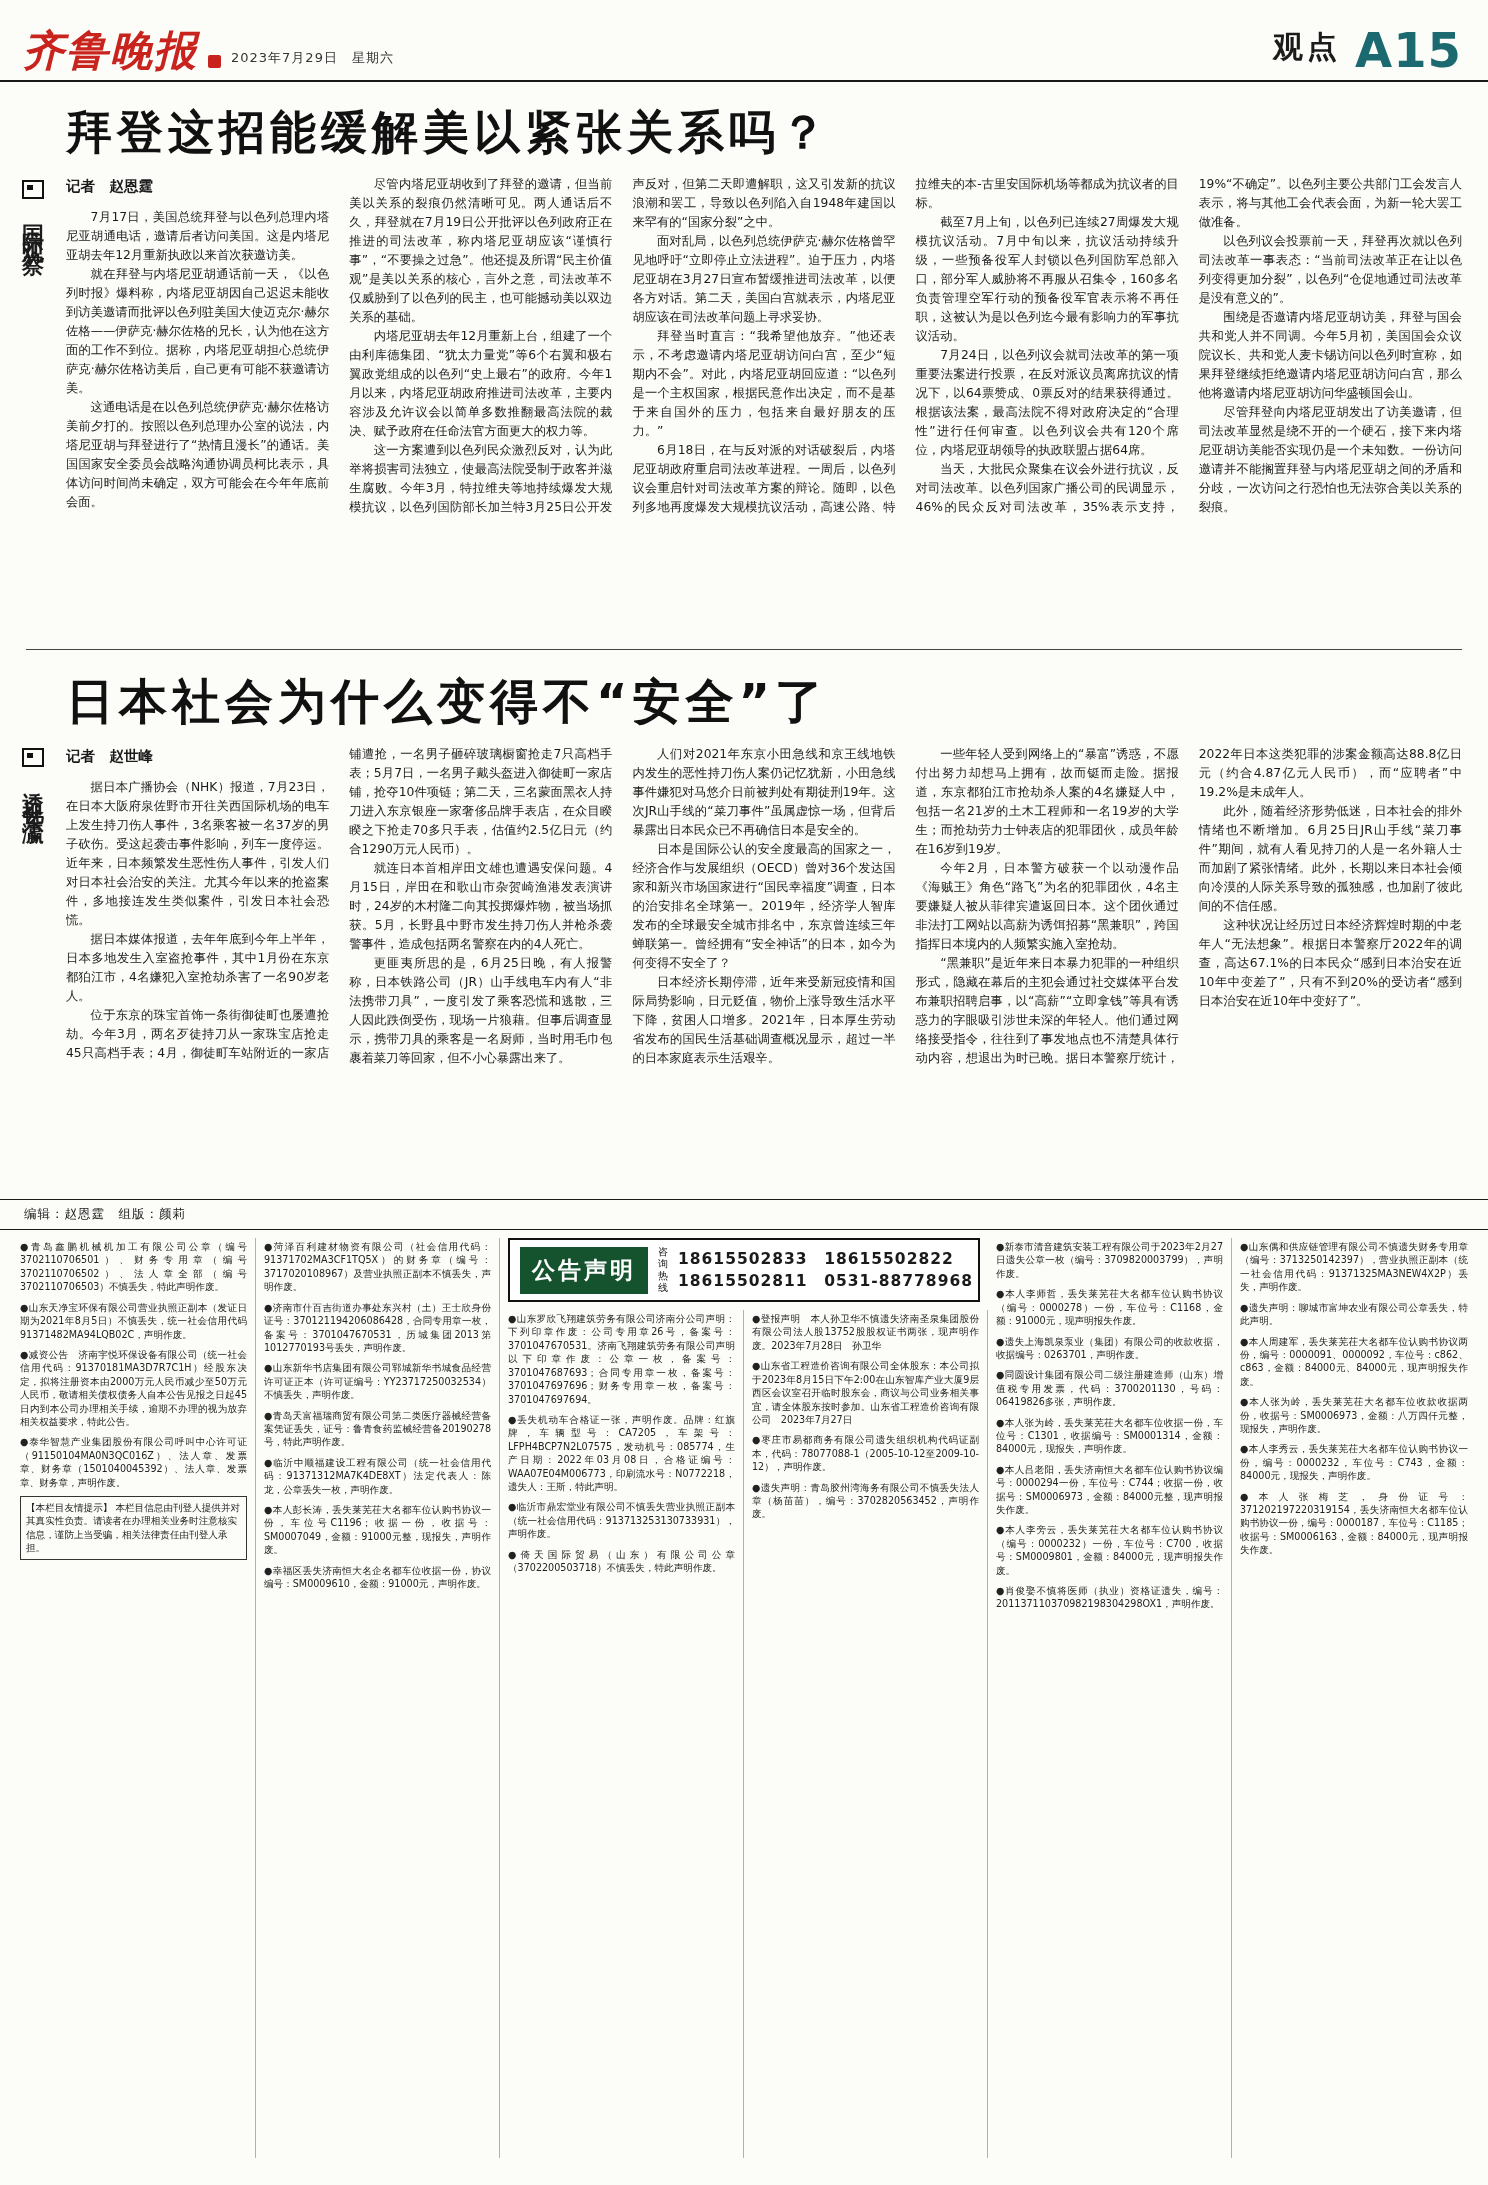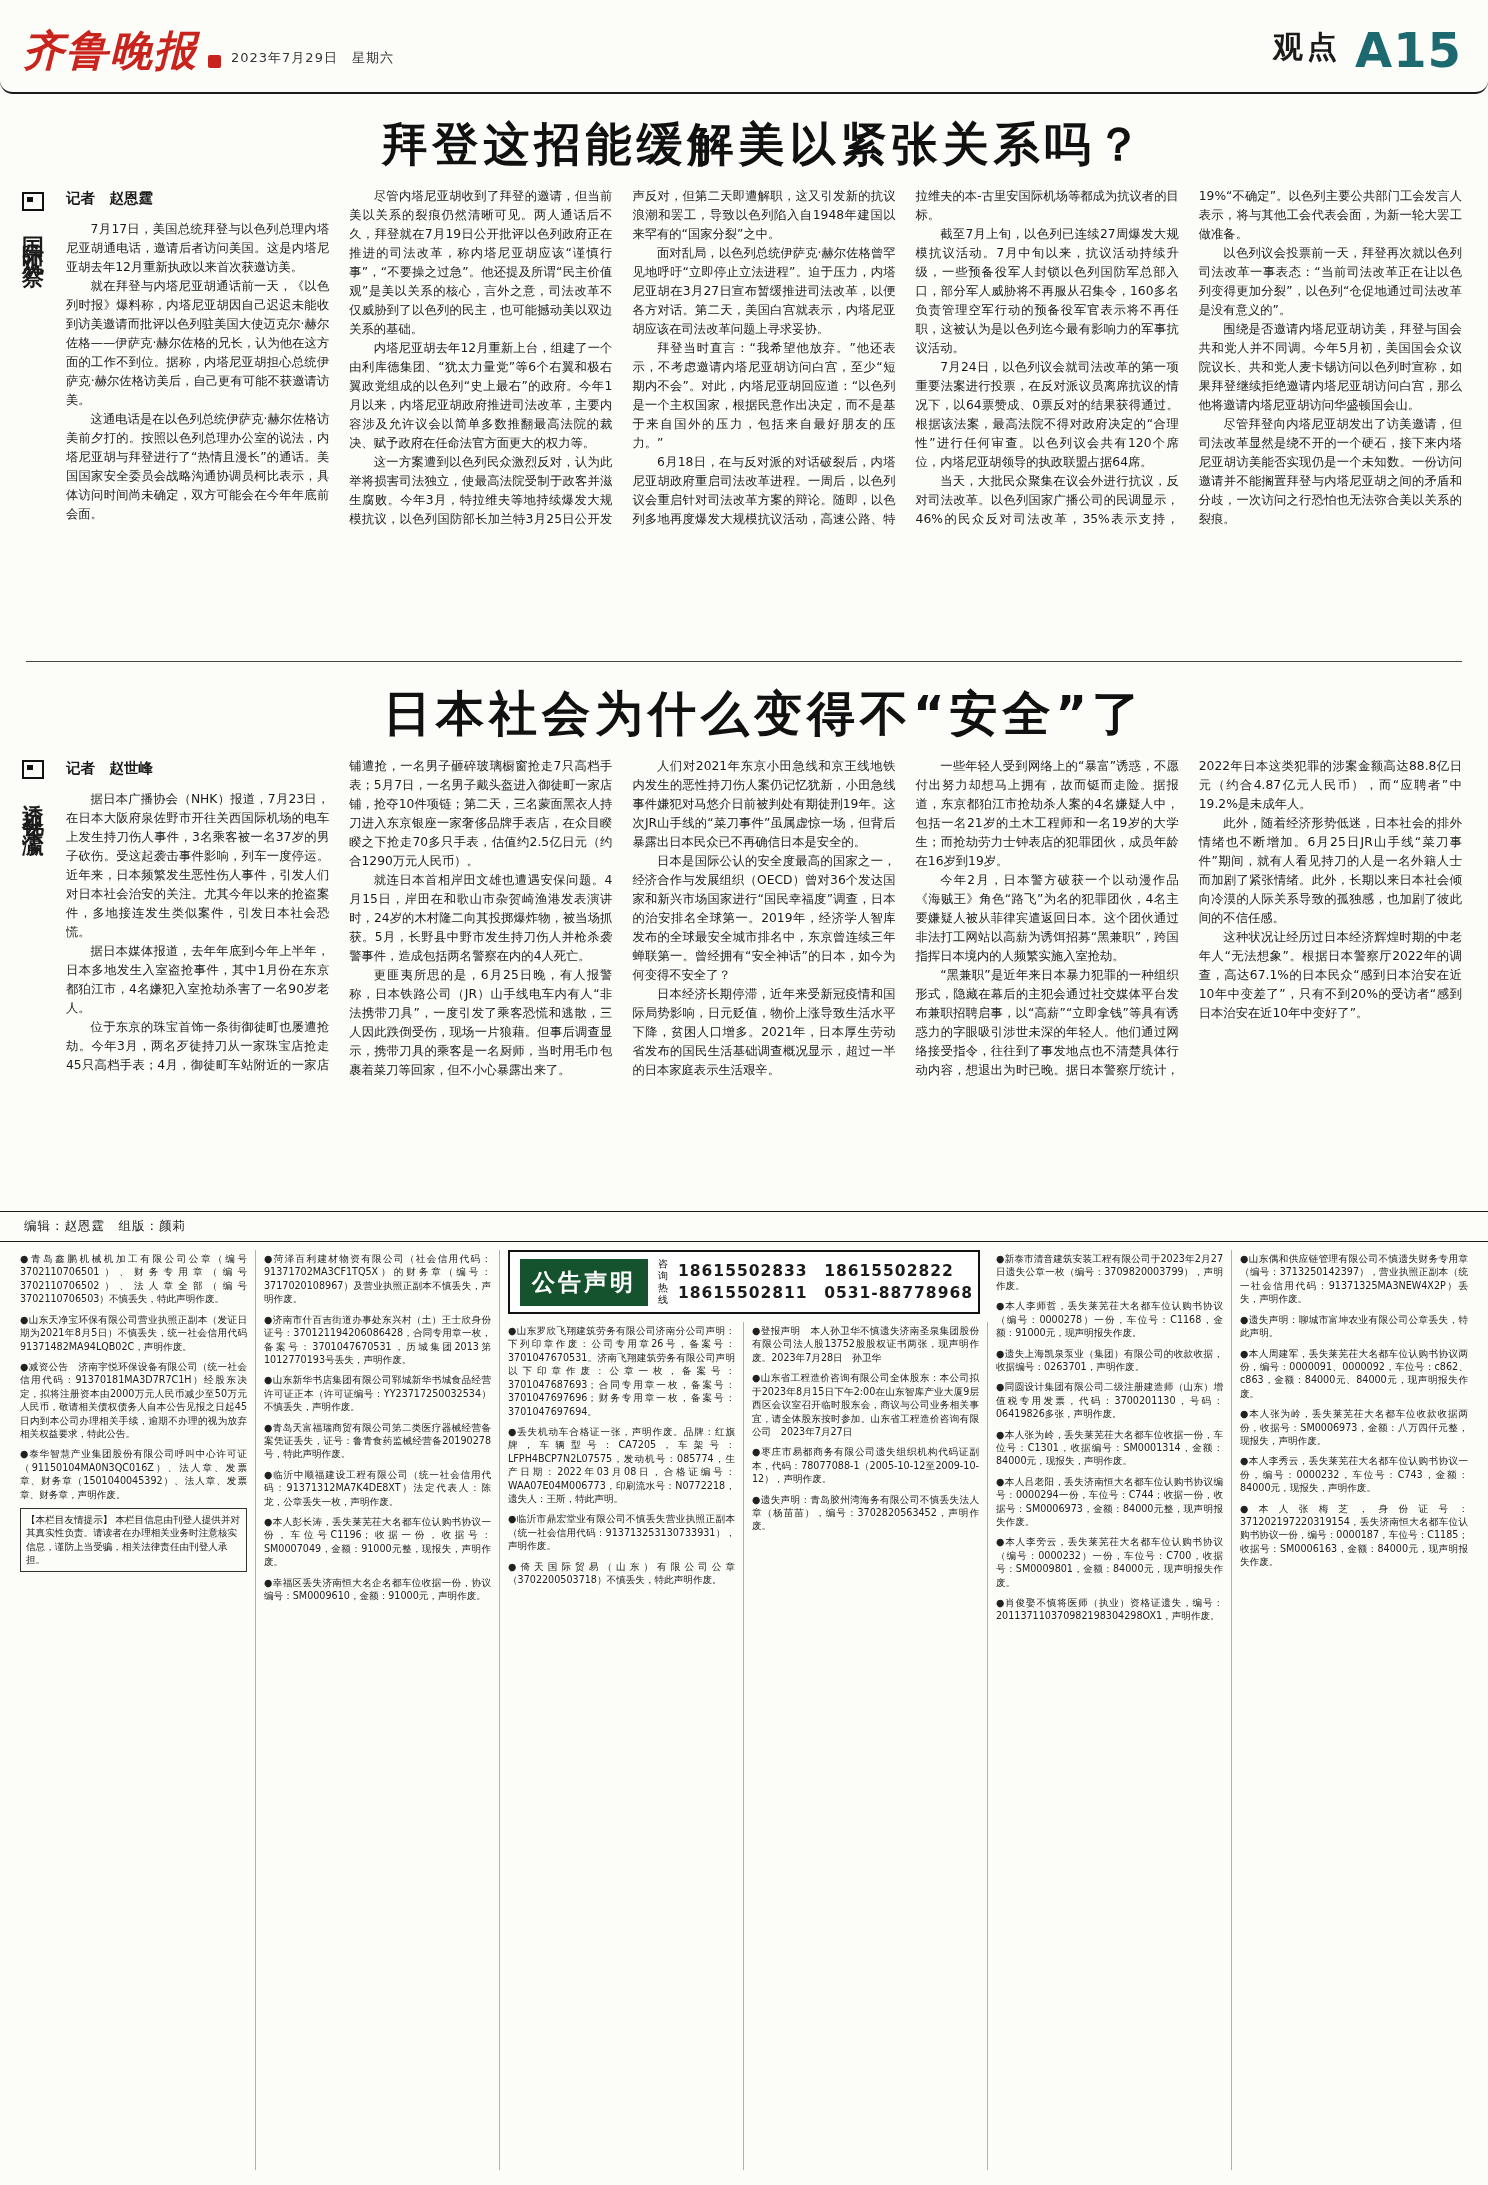--- a/index.html
+++ b/index.html
@@ -3,36 +3,36 @@
 <meta charset="utf-8">
 <style>
   html,body { margin:0; padding:0; background:#d9d9d9; }
   .page {
     position:relative; width:1488px; height:2185px; margin:0 auto;
     background:#fcfcf9; color:#1b1b1b; overflow:hidden; box-sizing:border-box;
     font-family:"DejaVu Sans","Liberation Sans",sans-serif;
   }
   
   .masthead { display:flex; justify-content:space-between; align-items:flex-end;
-    padding:12px 26px 20px 22px; border-bottom:2px solid #1a1a1a; height:60px;border-radius:13px; }
+    padding:12px 26px 8px 22px; border-bottom:2px solid #1a1a1a; height:60px; }
   .mh-left { display:flex; align-items:flex-end; gap:10px; }
   .logo { font-family:"DejaVu Serif","Liberation Serif",serif; font-weight:bold; font-style:italic;
     font-size:42px; line-height:1; color:#c8231c; letter-spacing:2px; }
   .seal { width:13px; height:13px; background:#c8231c; border-radius:2px; display:inline-block; margin-bottom:4px; }
   .dateline { font-size:13px; color:#333; margin-bottom:5px; letter-spacing:1px; }
   .mh-right { display:flex; align-items:flex-end; gap:14px; }
   .section-name { font-size:30px; font-weight:bold; letter-spacing:4px; margin-bottom:4px; }
   .page-no { font-size:48px; font-weight:bold; line-height:0.9; color:#1c6a70; letter-spacing:1px; }
   
   .article { position:relative; padding:0 26px 0 66px; }
   .kicker { position:absolute; left:16px; top:74px; width:34px; text-align:center; }
   .kicker .icon { width:18px; height:15px; border:2px solid #111; margin:0 auto 8px; position:relative; }
   .kicker .icon::after { content:""; position:absolute; left:3px; top:3px; width:6px; height:5px; background:#111; }
   .kicker .ktext { writing-mode:vertical-rl; font-size:22px; font-weight:bold; letter-spacing:9px; margin:0 auto; }
-  .headline { text-align:center; font-weight:bold; letter-spacing:5px; color:#111;
+  .headline { font-weight:bold; letter-spacing:5px; color:#111;
     margin:24px 0 16px; font-size:46px; line-height:1.15; }
   .headline.h2 { font-size:48px; }
   .cols { column-gap:20px; column-count:5; column-fill:balance; text-align:justify;
     font-size:12.3px; line-height:19px; overflow:hidden; }
   .cols-a1 { height:460px; }
   .cols-a2 { height:442px; }
   .cols p { margin:0; text-indent:2em; }
   .byline { font-size:14.5px; font-weight:bold; text-indent:0 !important; margin:2px 0 12px 0 !important; }
   .article-divider { border:none; border-top:1px solid #444; margin:14px 26px 0 26px; }
   

